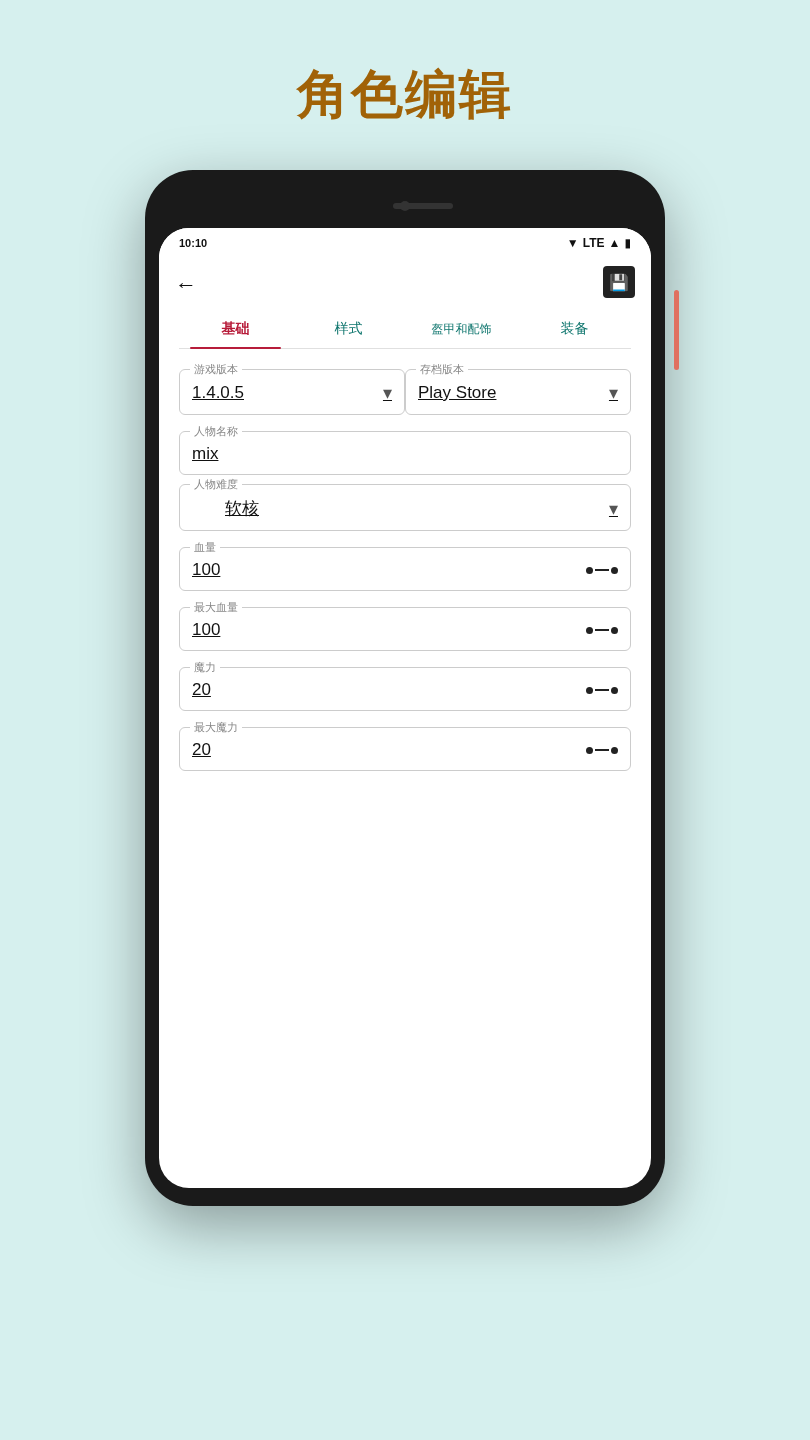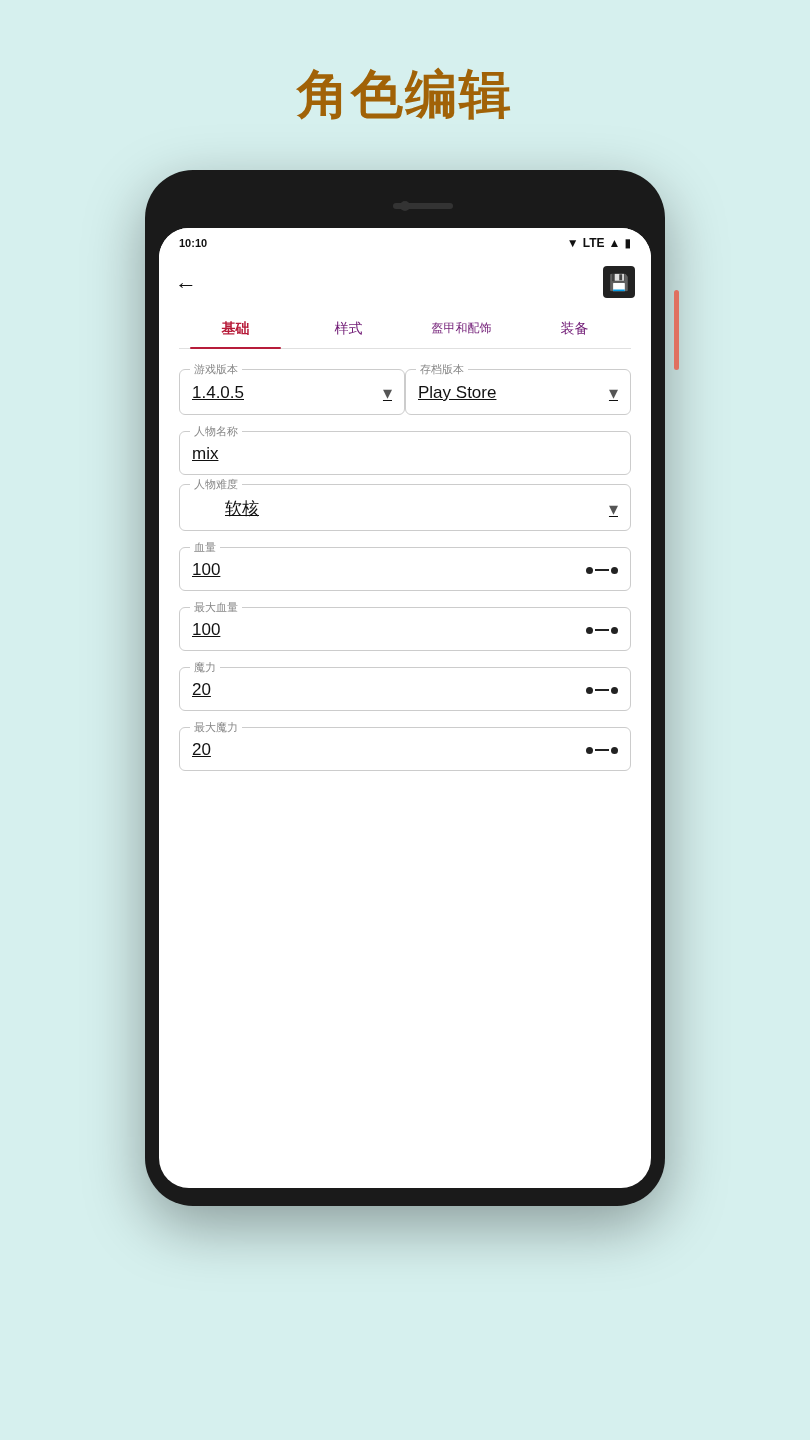--- a/index.html
+++ b/index.html
@@ -121,27 +121,28 @@
       color: #111;
       margin-bottom: 20px;
       padding-top: 8px;
     }
     
     .tabs {
       display: flex;
       border-bottom: 1px solid #e0e0e0;
       margin-bottom: 20px;
       position: relative;
+      align-items: flex-end;
     }
     .tab {
       flex: 1;
       text-align: center;
       padding: 10px 4px;
       font-size: 14px;
-      color: #701a75;
+      color: #0f766e;
       cursor: pointer;
       position: relative;
     }
     .tab.active {
       color: #b71c3a;
       font-weight: 600;
     }
     .tab.active::after {
       content: '';
       position: absolute;

